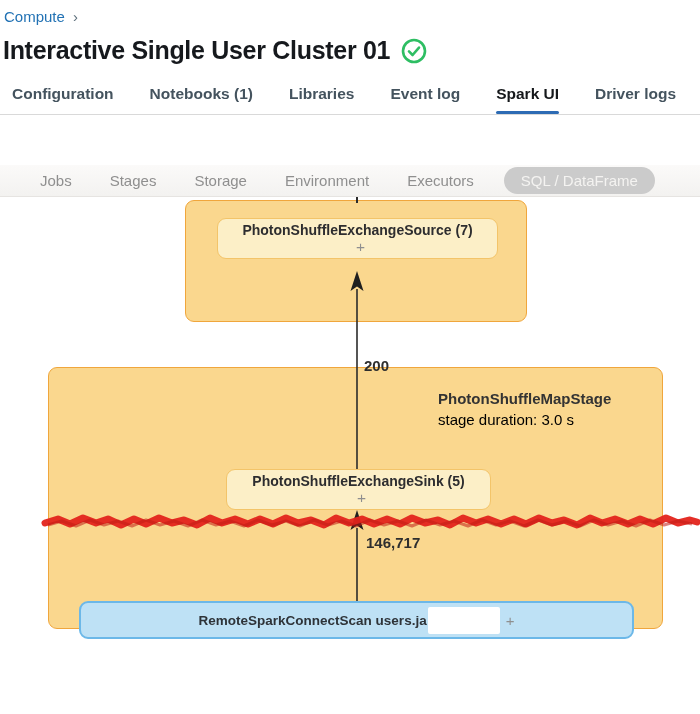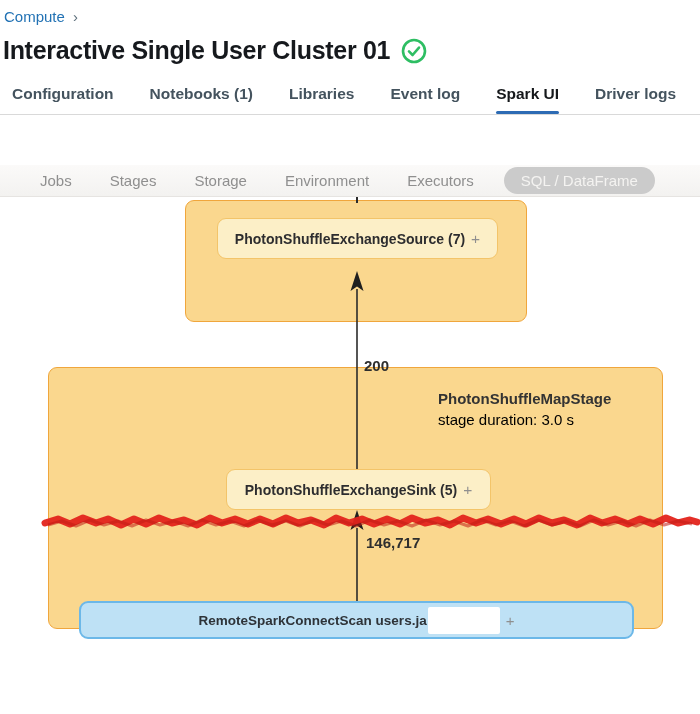--- a/index.html
+++ b/index.html
@@ -44,21 +44,21 @@
   .dag{position:absolute; top:197px; left:0; width:700px; height:517px; background:#fff;}
   .dag svg.overlay{position:absolute; top:0; left:0; width:700px; height:517px; z-index:3; pointer-events:none;}
 
   .stage-box{position:absolute; background:var(--stage-fill);
     border:1.5px solid var(--stage-border); border-radius:9px;}
   .stage-top{left:185px; top:3px; width:342px; height:122px;}
   .stage-map{left:48px; top:170px; width:615px; height:262px;}
 
   .plan-node{position:absolute; background:var(--node-fill); border:1.5px solid var(--node-border);
     border-radius:9px; display:flex; align-items:center; justify-content:center;
-    font-size:14px; font-weight:700; color:#2D2D2F; cursor:pointer; white-space:nowrap; z-index:2;}
+    font-size:14px; font-weight:700; color:#2D2D2F; cursor:pointer; white-space:nowrap; z-index:2;flex-direction:column;}
   .plan-node .plus{font-weight:400; color:#8F8F8F; font-size:15.5px; margin-left:6px;}
 
   .node-source{left:31px; top:17px; width:281px; height:41px;}
   .node-sink{left:177px; top:101px; width:265px; height:41px;}
 
   .node-scan{position:absolute; left:30px; top:233px; width:555px; height:38px;
     background:var(--scan-fill); border:2px solid var(--scan-border); border-radius:9px;
     display:flex; align-items:center; justify-content:center; font-size:13.5px; font-weight:700;
     color:#2E3338; cursor:pointer; white-space:nowrap; z-index:2;}
   .node-scan .plus{font-weight:400; color:#8F8F8F; font-size:15px; margin-left:5px;}

